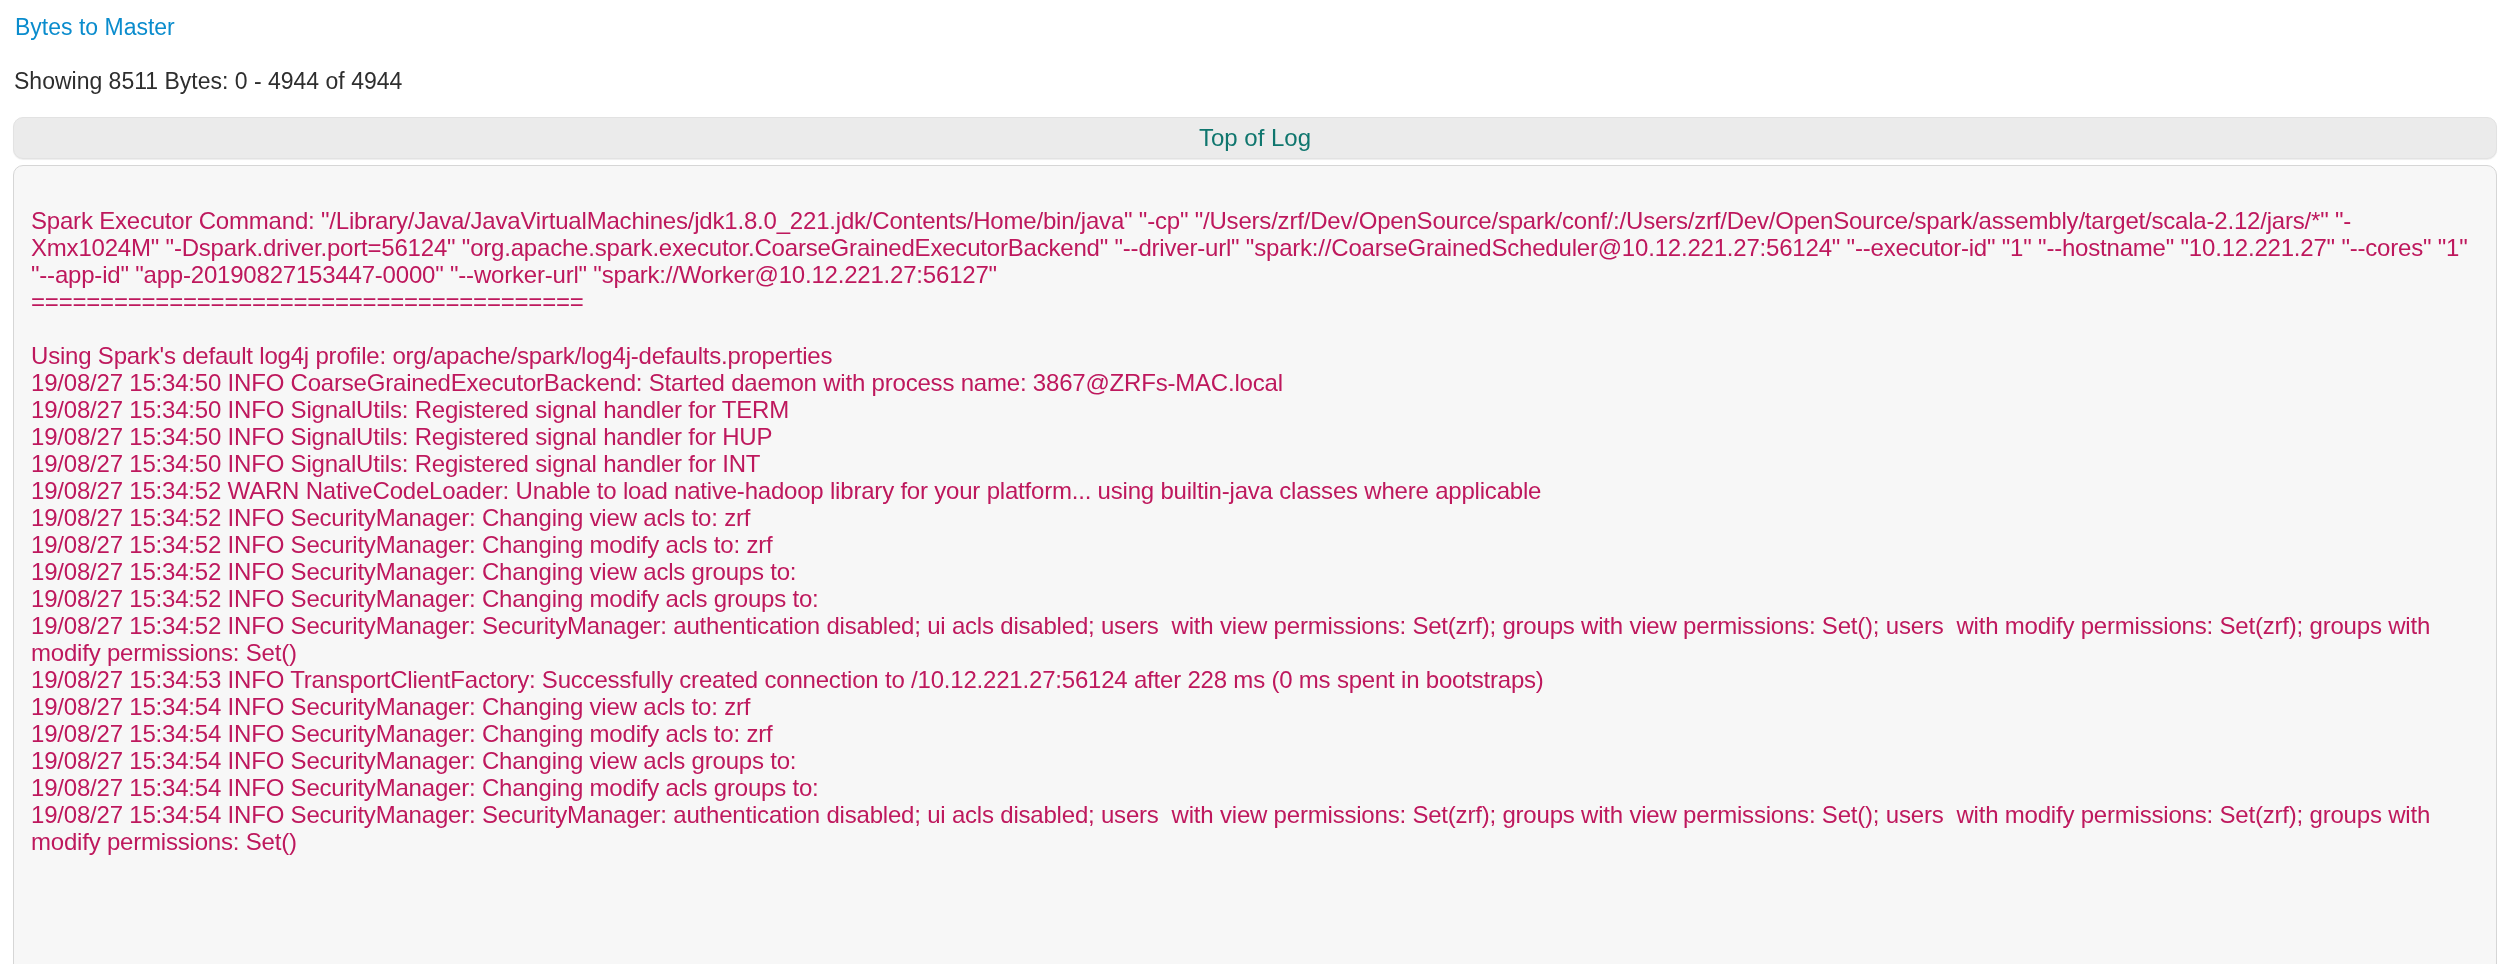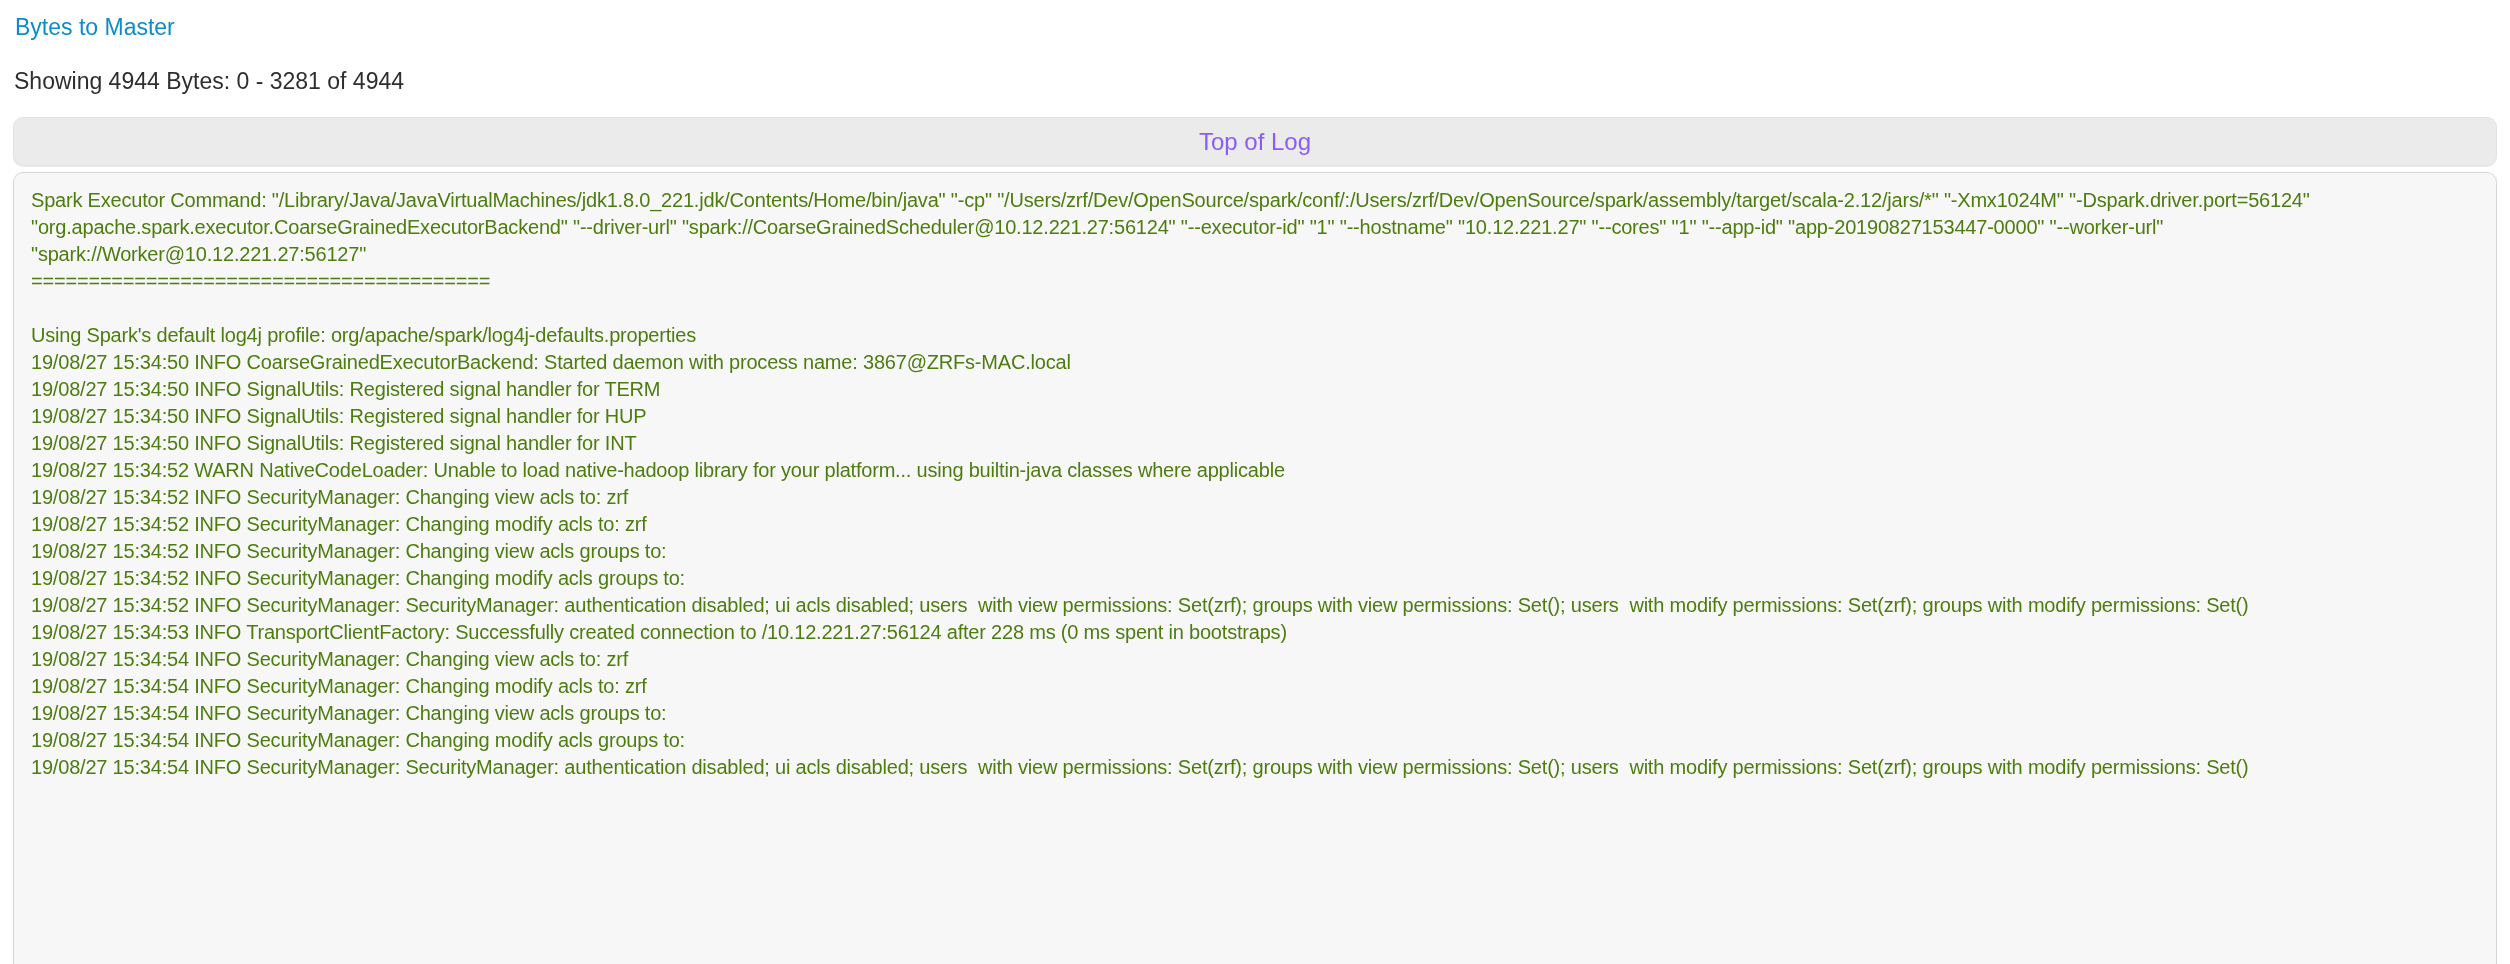--- a/index.html
+++ b/index.html
@@ -20,59 +20,60 @@
     cursor: pointer;
   }
   .byte-range {
     margin-top: 27px;
     margin-left: 1px;
     font-size: 23px;
     color: #2e2e2e;
   }
   .log-header-bar {
     margin-top: 22px;
-    height: 49px;
+    height: 42px;
     background: #ebebeb;
     border: 1px solid #e2e2e2;
     border-radius: 10px;
     display: flex;
     align-items: center;
     justify-content: center;
     font-size: 24px;
-    color: #8b5cf6;
+    color: #0f766e;
     box-shadow: 0 1px 1px rgba(0,0,0,0.07);
     cursor: pointer;
   }
   .log-box {
     margin-top: 6px;
     background: #f7f7f7;
     border: 1px solid #d6d6d6;
     border-radius: 10px;
     padding: 14px 17px;
     height: 830px;
     overflow: hidden;
   }
   .log-pre {
     font-family: inherit;
-    font-size: 20px;
+    font-size: 24px;
     line-height: 27px;
     letter-spacing: -0.2px;
     white-space: pre-wrap;
     word-break: break-word;
-    color: #4d7c0f;
+    color: #be185d;
+    margin-top: 27px;
   }
 </style>
 </head>
 <body>
 
 <div class="page">
 
   <a class="back-link">Bytes to Master</a>
 
-  <div class="byte-range">Showing 4944 Bytes: 0 - 3281 of 4944</div>
+  <div class="byte-range">Showing 8511 Bytes: 0 - 4944 of 4944</div>
 
   <div class="log-header-bar">Top of Log</div>
 
   <div class="log-box">
     <pre class="log-pre">Spark Executor Command: "/Library/Java/JavaVirtualMachines/jdk1.8.0_221.jdk/Contents/Home/bin/java" "-cp" "/Users/zrf/Dev/OpenSource/spark/conf/:/Users/zrf/Dev/OpenSource/spark/assembly/target/scala-2.12/jars/*" "-Xmx1024M" "-Dspark.driver.port=56124" "org.apache.spark.executor.CoarseGrainedExecutorBackend" "--driver-url" "spark://CoarseGrainedScheduler@10.12.221.27:56124" "--executor-id" "1" "--hostname" "10.12.221.27" "--cores" "1" "--app-id" "app-20190827153447-0000" "--worker-url" "spark://Worker@10.12.221.27:56127"
 ========================================
 
 Using Spark's default log4j profile: org/apache/spark/log4j-defaults.properties
 19/08/27 15:34:50 INFO CoarseGrainedExecutorBackend: Started daemon with process name: 3867@ZRFs-MAC.local
 19/08/27 15:34:50 INFO SignalUtils: Registered signal handler for TERM

